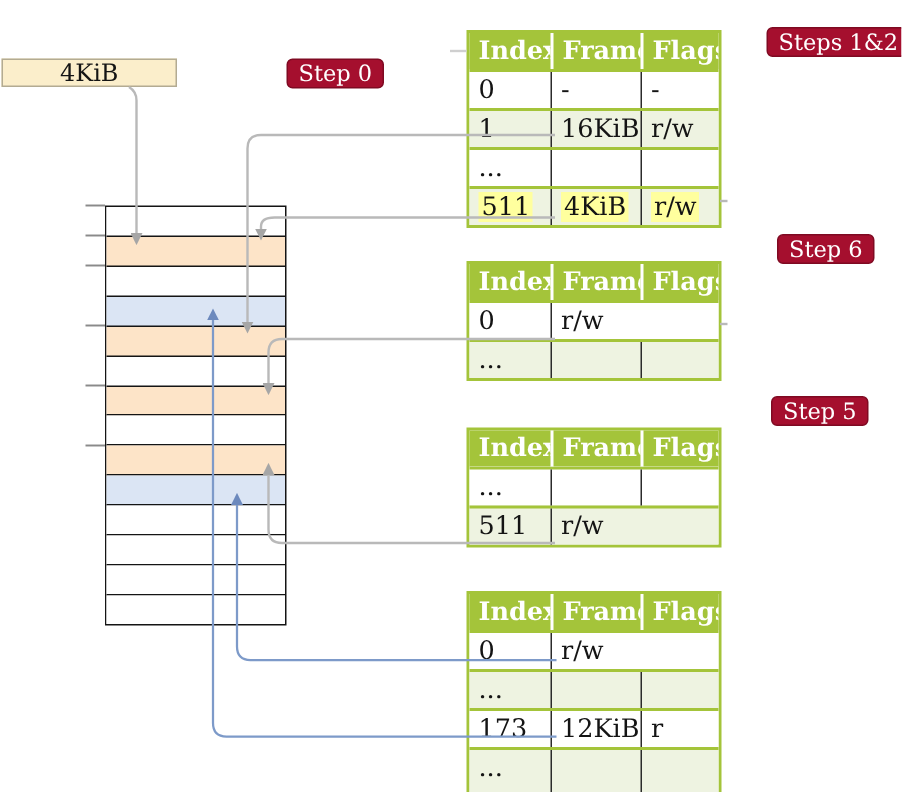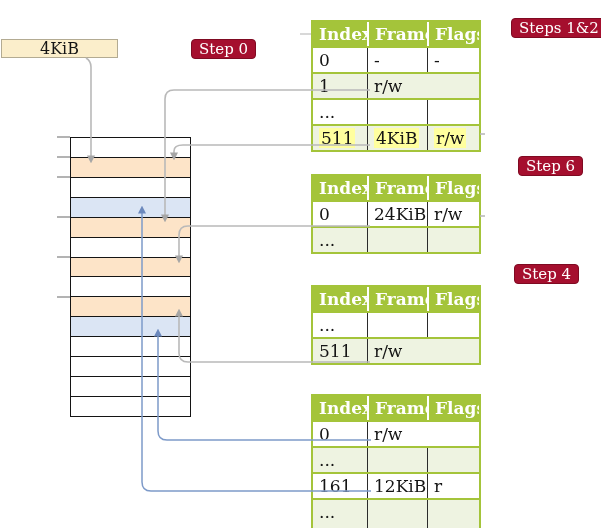--- a/index.html
+++ b/index.html
@@ -63,21 +63,21 @@
 
 <div class="canvas">
 
   <div class="membox">
     <span>4KiB</span>
   </div>
 
   <div class="badge" id="b-step0">Step 0</div>
   <div class="badge" id="b-steps12">Steps 1&amp;2</div>
   <div class="badge" id="b-step3">Step 6</div>
-  <div class="badge" id="b-step4">Step 4</div>
+  <div class="badge" id="b-step4">Step 5</div>
 
   <div class="memstack">
       <div class="mr free"></div>
       <div class="mr page-table"></div>
       <div class="mr free"></div>
       <div class="mr mapped-page"></div>
       <div class="mr page-table"></div>
       <div class="mr free"></div>
       <div class="mr page-table"></div>
       <div class="mr free"></div>
@@ -95,20 +95,21 @@
       <div class="hc c2">Frame</div>
       <div class="hc c3">Flags</div>
     </div>
     <div class="pt-row">
       <div class="c">0</div>
       <div class="c c2">-</div>
       <div class="c c3">-</div>
     </div>
     <div class="pt-row alt">
       <div class="c">1</div>
+      <div class="c c2">16KiB</div>
       <div class="c c3">r/w</div>
     </div>
     <div class="pt-row">
       <div class="c">...</div>
       <div class="c c2"></div>
       <div class="c c3"></div>
     </div>
     <div class="pt-row alt">
       <div class="c"><span class="hl">511</span></div>
       <div class="c c2"><span class="hl">4KiB</span></div>
@@ -117,21 +118,20 @@
   </div>
 
   <div class="pt" id="t2">
     <div class="pt-head">
       <div class="hc">Index</div>
       <div class="hc c2">Frame</div>
       <div class="hc c3">Flags</div>
     </div>
     <div class="pt-row">
       <div class="c">0</div>
-      <div class="c c2">24KiB</div>
       <div class="c c3">r/w</div>
     </div>
     <div class="pt-row alt">
       <div class="c">...</div>
       <div class="c c2"></div>
       <div class="c c3"></div>
     </div>
   </div>
 
   <div class="pt" id="t3">
@@ -160,21 +160,21 @@
     <div class="pt-row">
       <div class="c">0</div>
       <div class="c c3">r/w</div>
     </div>
     <div class="pt-row alt">
       <div class="c">...</div>
       <div class="c c2"></div>
       <div class="c c3"></div>
     </div>
     <div class="pt-row">
-      <div class="c">161</div>
+      <div class="c">173</div>
       <div class="c c2">12KiB</div>
       <div class="c c3">r</div>
     </div>
     <div class="pt-row alt tall">
       <div class="c">...</div>
       <div class="c c2"></div>
       <div class="c c3"></div>
     </div>
   </div>
 

